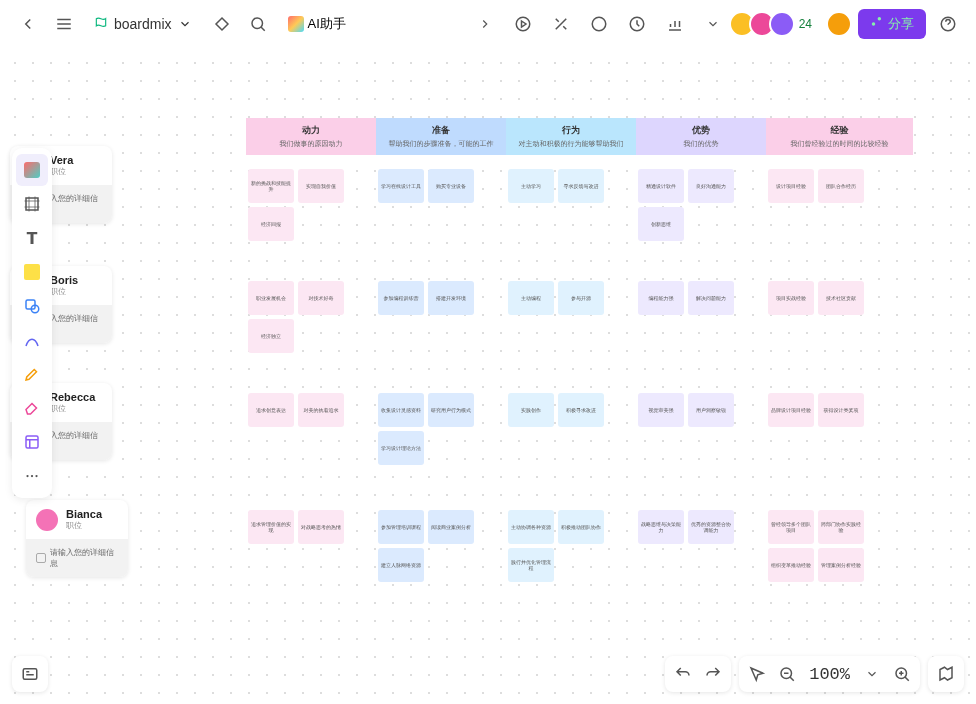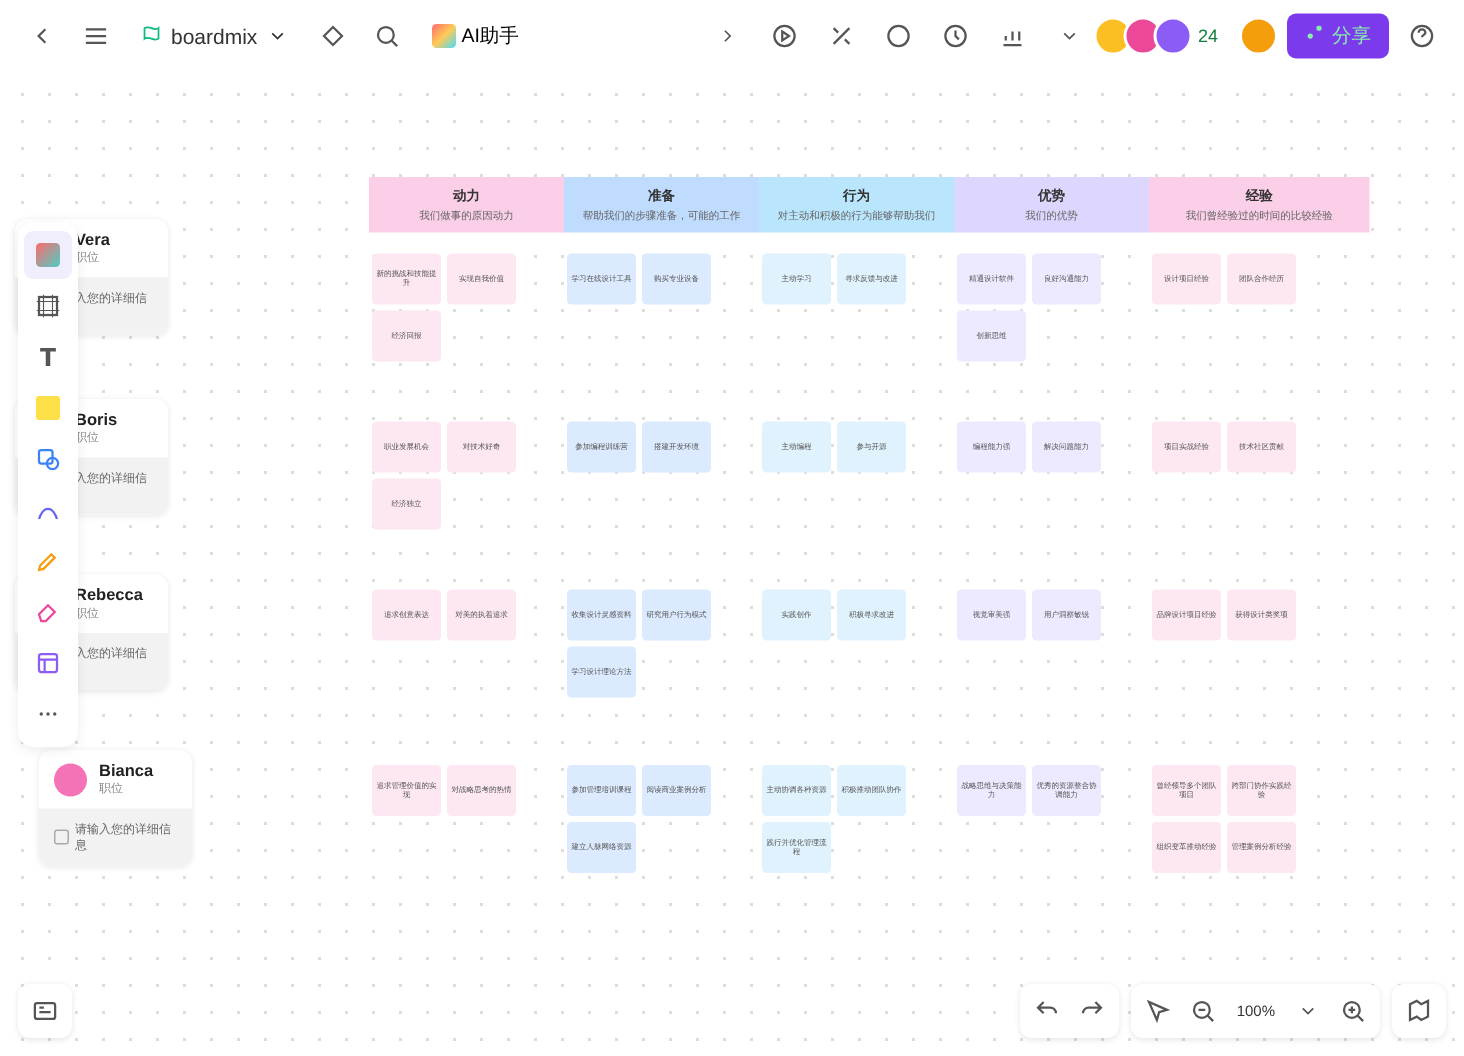--- a/index.html
+++ b/index.html
@@ -54,21 +54,21 @@
 .note.blue { background: #dbeafe; }
 .note.sky { background: #e0f2fe; }
 .note.purple { background: #ede9fe; }
 .note.rose { background: #fce7f3; }
 
 
 .bottom-left { position: absolute; left: 12px; bottom: 12px; width: 36px; height: 36px; background: #fff; border-radius: 8px; box-shadow: 0 1px 4px rgba(0,0,0,0.1); display: flex; align-items: center; justify-content: center; cursor: pointer; }
 .bottom-right { position: absolute; right: 12px; bottom: 12px; display: flex; gap: 8px; align-items: center; }
 .ctrl-group { background: #fff; border-radius: 8px; box-shadow: 0 1px 4px rgba(0,0,0,0.1); display: flex; align-items: center; padding: 4px; gap: 2px; height: 36px; }
 .ctrl-btn { width: 28px; height: 28px; display: flex; align-items: center; justify-content: center; cursor: pointer; color: #555; border-radius: 4px; }
-.zoom-label { font-size: 10px; color: #333; padding: 0 6px; }
+.zoom-label { font-size: 17px; color: #333; padding: 0 6px; font-family: Liberation Mono, monospace; }
 
 svg { width: 18px; height: 18px; }
 .small-svg { width: 14px; height: 14px; }
 </style>
 </head>
 <body>
 
 <div class="topbar">
   <div class="topbar-left">
     <div class="icon-btn">

